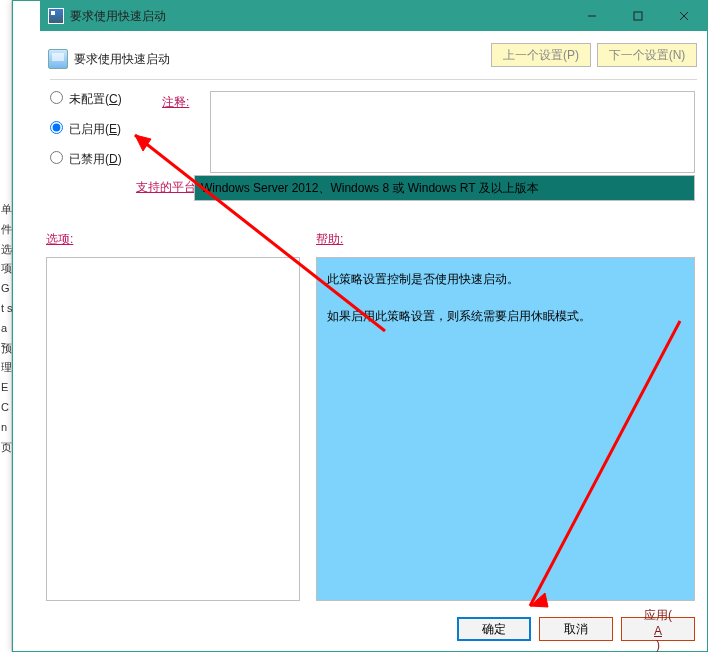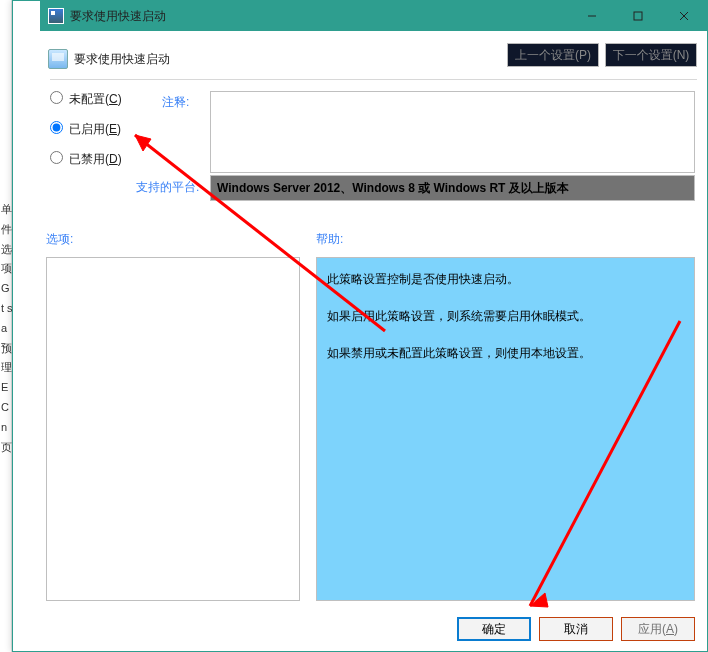--- a/index.html
+++ b/index.html
@@ -13,40 +13,40 @@
   .titlebar .title { flex:1; font-size:12px; color:#222; }
   .winbtns { display:flex; height:30px; }
   .winbtn { width:46px; height:30px; display:flex; align-items:center; justify-content:center; color:#222; }
   .winbtn svg{width:10px;height:10px;stroke:#222;stroke-width:1;fill:none;}
   .client { position:relative; width:100%; height:calc(100% - 30px); background:#fff; }
   .hdr-row { position:absolute; left:8px; top:14px; right:8px; height:28px; display:flex; align-items:center; }
   .hdr-icon { width:20px; height:20px; margin-right:6px; background:linear-gradient(#c9e7ff,#7ab8ef); border:1px solid #7aa; border-radius:2px; position:relative; }
   .hdr-icon::before{content:"";position:absolute;left:3px;top:3px;width:12px;height:8px;background:#fff;opacity:.6;}
   .hdr-title { font-size:12px; color:#222; }
   .nav-btns { position:absolute; right:10px; top:12px; display:flex; gap:6px; }
-  .nav-btn { width:92px; height:24px; border:1px solid #b9b9b9; background:#0f172a; color:#888; font-size:12px; display:flex; align-items:center; justify-content:center; }
+  .nav-btn { width:100px; height:24px; border:1px solid #b9b9b9; background:#fef9c3; color:#888; font-size:12px; display:flex; align-items:center; justify-content:center; }
   .divider { position:absolute; left:10px; right:10px; top:48px; height:1px; background:#d8d8d8; }
   .radios { position:absolute; left:10px; top:60px; }
   .radio-row { display:flex; align-items:flex-start; height:30px; font-size:12px; color:#222; cursor:default; }
   .radio-row input { margin-right:6px; width:13px; height:13px; }
   .radio-row .u { text-decoration:underline; }
-  .lbl { position:absolute; font-size:12px; color:#3b82f6; }
+  .lbl { position:absolute; font-size:12px; color:#be185d;text-decoration:underline; }
   .lbl.comment { left:122px; top:63px; }
   .comment-box { position:absolute; left:170px; top:60px; right:12px; height:82px; border:1px solid #bfbfbf; background:#fff; overflow-y:scroll; }
   .lbl.platform { left:96px; top:148px; }
-  .plat-box { position:absolute; left:170px; top:144px; right:12px; height:26px; border:1px solid #bfbfbf; background:#737373; padding:4px 6px; font-size:12px; font-weight:bold; overflow-y:scroll; }
+  .plat-box { position:absolute; left:154px; top:144px; right:12px; height:26px; border:1px solid #bfbfbf; background:#0f766e; padding:4px 6px; font-size:12px; font-weight:normal; overflow-y:scroll; }
   .lbl.options { left:6px; top:200px; }
   .lbl.help { left:276px; top:200px; }
   .opt-box { position:absolute; left:6px; top:226px; width:254px; bottom:50px; border:1px solid #bfbfbf; background:#fff; }
   .help-box { position:absolute; left:276px; top:226px; right:12px; bottom:50px; border:1px solid #bfbfbf; background:#7dd3fc; padding:10px; font-size:12px; line-height:1.9; overflow-y:scroll; }
   .help-box p { margin-bottom:14px; }
   .btn-row { position:absolute; right:12px; bottom:10px; display:flex; gap:8px;margin-left:40px; }
   .btn { width:74px; height:24px; border:1px solid #c2410c; background:#f3f3f3; font-size:12px; display:flex; align-items:center; justify-content:center; cursor:default; }
   .btn.default { border:2px solid #0a7cd0; }
-  .btn.disabled { color:#737373; }
+  .btn.disabled { color:#7f1d1d;flex-direction:column; }
   .btn .u { text-decoration: underline; }
   
   .arrow { position:absolute; pointer-events:none; z-index:20; }
   .arrow line, .arrow polygon { stroke:#ff0000; fill:#ff0000; }
   
   ::-webkit-scrollbar{width:16px;background:#f0f0f0;}
   ::-webkit-scrollbar-thumb{background:#cdcdcd;}
   ::-webkit-scrollbar-button{background:#f0f0f0;height:16px;display:block;border:1px solid #dcdcdc;}
 </style>
 </head>
@@ -133,21 +133,20 @@
     <div class="lbl platform">支持的平台:</div>
     <div class="plat-box">Windows Server 2012、Windows 8 或 Windows RT 及以上版本</div>
 
     <div class="lbl options">选项:</div>
     <div class="lbl help">帮助:</div>
 
     <div class="opt-box"></div>
     <div class="help-box">
       <p>此策略设置控制是否使用快速启动。</p>
       <p>如果启用此策略设置，则系统需要启用休眠模式。</p>
-      <p>如果禁用或未配置此策略设置，则使用本地设置。</p>
     </div>
 
     <div class="btn-row">
       <div class="btn default">确定</div>
       <div class="btn">取消</div>
       <div class="btn disabled">
           <span>应用(</span>
           <span class="u">A</span>
           <span>)</span>
         </div>

